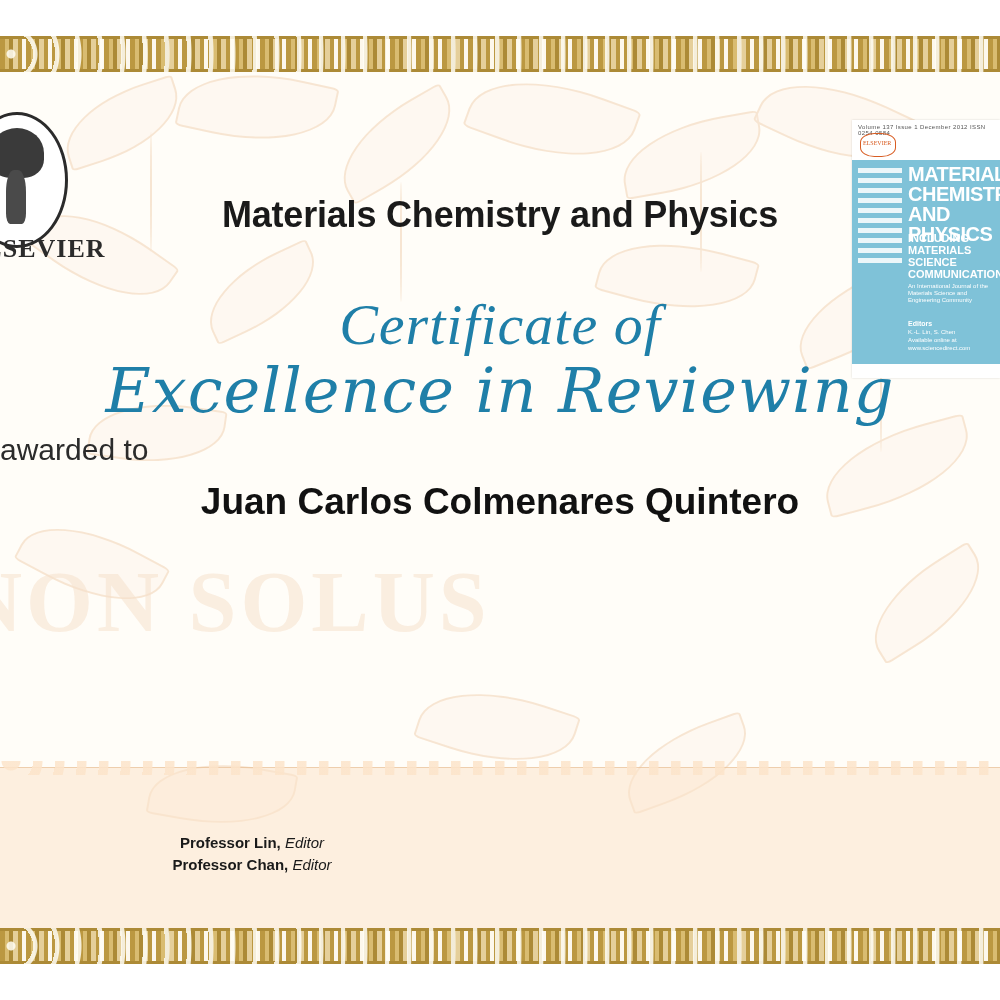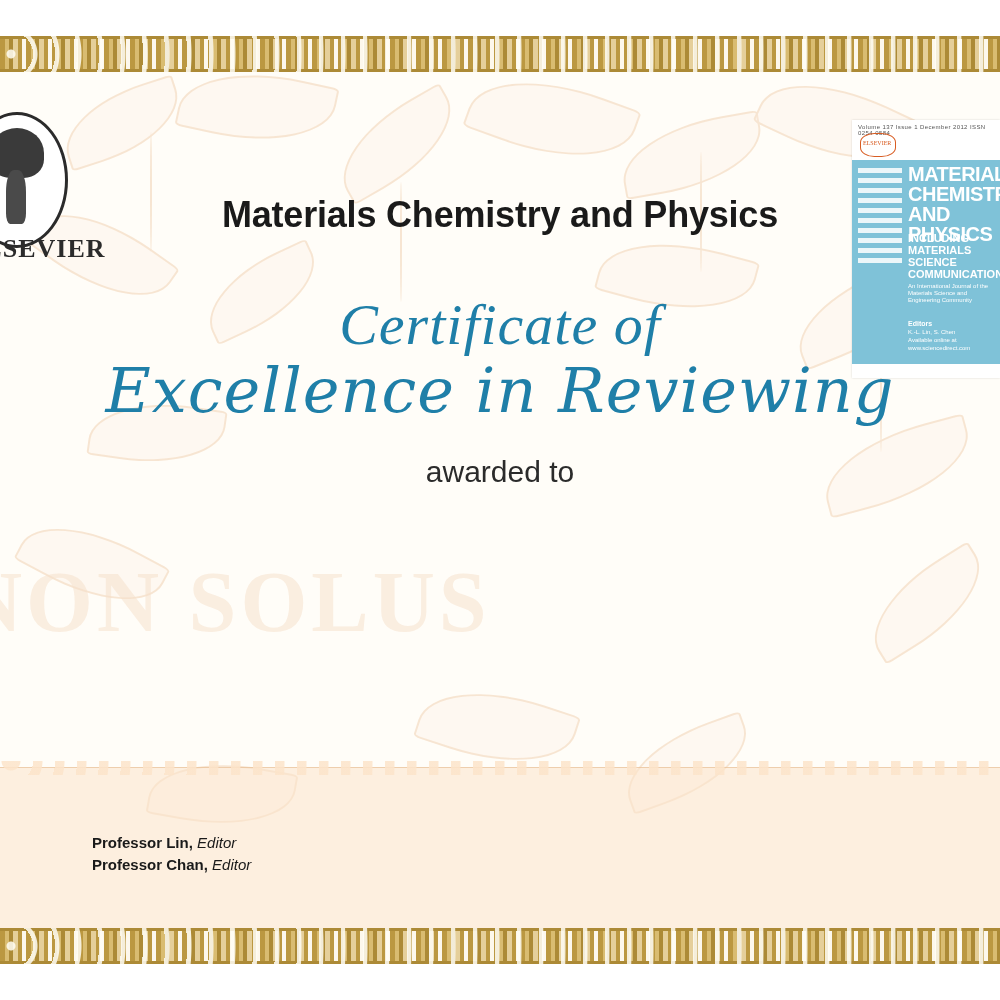--- a/index.html
+++ b/index.html
@@ -298,22 +298,21 @@
     font-size: 58px;
     letter-spacing: 1px;
     font-family: Liberation Serif, serif;
   }
   .script-line2 {
     margin-top: 6px;
     font-size: 62px;
     letter-spacing: 1px;
   }
   .awarded {
-    margin-top: 33px;
-    text-align: center;
+    margin-top: 11px;
     font-size: 30px;
     color: #2b2b2b;
   }
   .recipient {
     margin-top: 14px;
     text-align: center;
     font-size: 37px;
     font-weight: bold;
     color: #111111;
   }
@@ -323,20 +322,21 @@
     font-size: 27px;
     color: #2b2b2b;
   }
 
   
   .sig-left {
     position: absolute;
     left: 92px;
     bottom: 124px;
     width: 320px;
+    text-align: center;
     font-size: 15px;
     color: #1a1a1a;
     line-height: 22px;
     font-weight: bold;
   }
   .sig-right {
     position: absolute;
     right: 54px;
     bottom: 132px;
     width: 360px;
@@ -433,20 +433,21 @@
       <div>Available online at www.sciencedirect.com</div>
     </div>
     <div class="jc-foot"></div>
   </div>
 
   <div class="content">
     <div class="journal-name">Materials Chemistry and Physics</div>
     <div class="script script-line1">Certificate of</div>
     <div class="script script-line2">Excellence in Reviewing</div>
     <div class="awarded">awarded to</div>
+    <div class="recipient">Juan Carlos Colmenares Quintero</div>
   </div>
 
   <div class="sig-left">
     <div>
       <span>Professor Lin,</span>
       <span class="role">Editor</span>
     </div>
     <div>
       <span>Professor Chan,</span>
       <span class="role">Editor</span>

